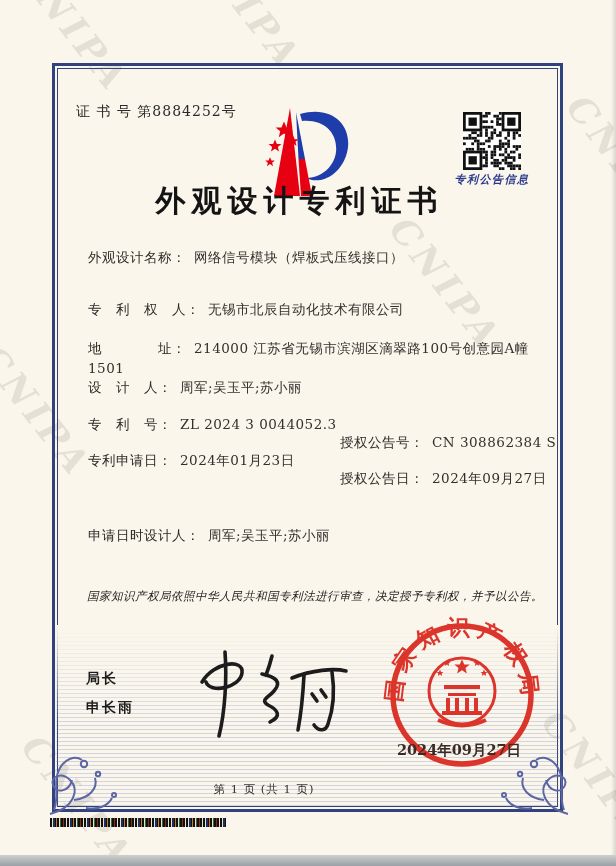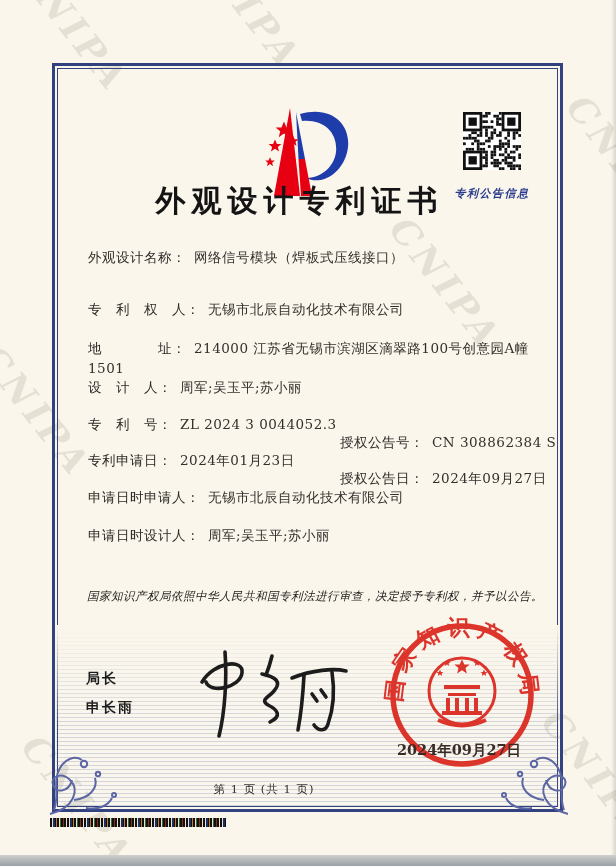--- a/index.html
+++ b/index.html
@@ -21,21 +21,21 @@
   
   .guilloche{position:absolute;left:56px;top:625px;width:503px;height:184px;
     background:
       linear-gradient(180deg,rgba(250,246,236,1) 0%,rgba(250,246,236,0) 55%),
       repeating-linear-gradient(180deg,rgba(122,138,190,0.32) 0 1px,rgba(122,138,190,0) 1px 4px);}
   
   .cert-no{position:absolute;left:76px;top:103px;font-size:14px;letter-spacing:1px;color:#2a2a2a;}
   .logo{position:absolute;left:250px;top:104px;}
   .qr-block{position:absolute;left:450px;top:112px;width:84px;text-align:center;}
   .qr-code{display:block;margin:0 auto;width:58px;height:58px;background:#fff;}
-  .qr-caption{margin-top:16px;font-size:11px;font-style:italic;font-weight:700;
+  .qr-caption{margin-top:2px;font-size:11px;font-style:italic;font-weight:700;
               letter-spacing:1.5px;color:#2b3c8c;}
   .page-title{position:absolute;left:0;top:181px;width:599px;text-align:center;
               font-size:30px;font-weight:700;letter-spacing:6px;color:#141414;}
   
   .row{position:absolute;left:88px;width:470px;font-size:13.5px;letter-spacing:0.5px;line-height:20px;}
   .r1{top:247px}.r2{top:299px}.r3{top:338px}.r4{top:377px}
   .r5{top:414px}.r6{top:450px}.r7{top:487px}.r8{top:525px}
   .lbl{color:#2e2b28;}
   .val{margin-left:8px;color:#33302c;}
   .col2{position:absolute;left:252px;top:0;margin-top:18px;}
@@ -75,20 +75,21 @@
   <span class="wm" style="left:368px;top:262px">CNIPA</span>
   <span class="wm" style="left:0px;top:780px">CNIPA</span>
   <span class="wm" style="left:520px;top:755px">CNIPA</span>
 
   <div class="frame">
     <div class="frame-inner"></div>
   </div>
 
   <div class="guilloche"></div>
 
+  <div class="cert-no">证 书 号 第8884252号</div>
 
   <svg class="logo" width="100" height="105" viewBox="0 0 100 105">
     <defs>
       <path id="star" d="M0,-8 L2.4,-2.5 L8,-2.5 L3.6,1.2 L5,7 L0,3.4 L-5,7 L-3.6,1.2 L-8,-2.5 L-2.4,-2.5 Z"></path>
     </defs>
     <path d="M50,10 C86,0 105,26 96,52 C89,72 70,81 56,74 C70,74 84,64 86,48 C88,29 74,15 52,17 Z" fill="#1f3daa"></path>
     <polygon points="40,4 50,92 24,92" fill="#e60012"></polygon>
     <polygon points="46,8 55,55 48.5,55" fill="#1f3daa"></polygon>
     <polygon points="48.5,55 55,55 62,92 51,92" fill="#e60012"></polygon>
     <use href="#star" transform="translate(34,26) scale(1.05)" fill="#e60012"></use>
@@ -268,23 +269,20 @@
     <span class="lbl">设　计　人：</span><span class="val">周军;吴玉平;苏小丽</span>
   </div>
   <div class="row r5">
     <span class="lbl">专　利　号：</span><span class="val">ZL 2024 3 0044052.3</span>
     <span class="col2"><span class="lbl">授权公告号：</span><span class="val">CN 308862384 S</span></span>
   </div>
   <div class="row r6">
     <span class="lbl">专利申请日：</span><span class="val">2024年01月23日</span>
     <span class="col2"><span class="lbl">授权公告日：</span><span class="val">2024年09月27日</span></span>
   </div>
-  <div class="row r7">
-    <span class="lbl">申请日时申请人：</span><span class="val">无锡市北辰自动化技术有限公司</span>
-  </div>
   <div class="row r8">
     <span class="lbl">申请日时设计人：</span><span class="val">周军;吴玉平;苏小丽</span>
   </div>
 
   <div class="statement">
     <div class="line1">国家知识产权局依照中华人民共和国专利法进行审查，决定授予专利权，并予以公告。</div>
   </div>
 
   <div class="sig-title">局长</div>
   <div class="sig-name">申长雨</div>

